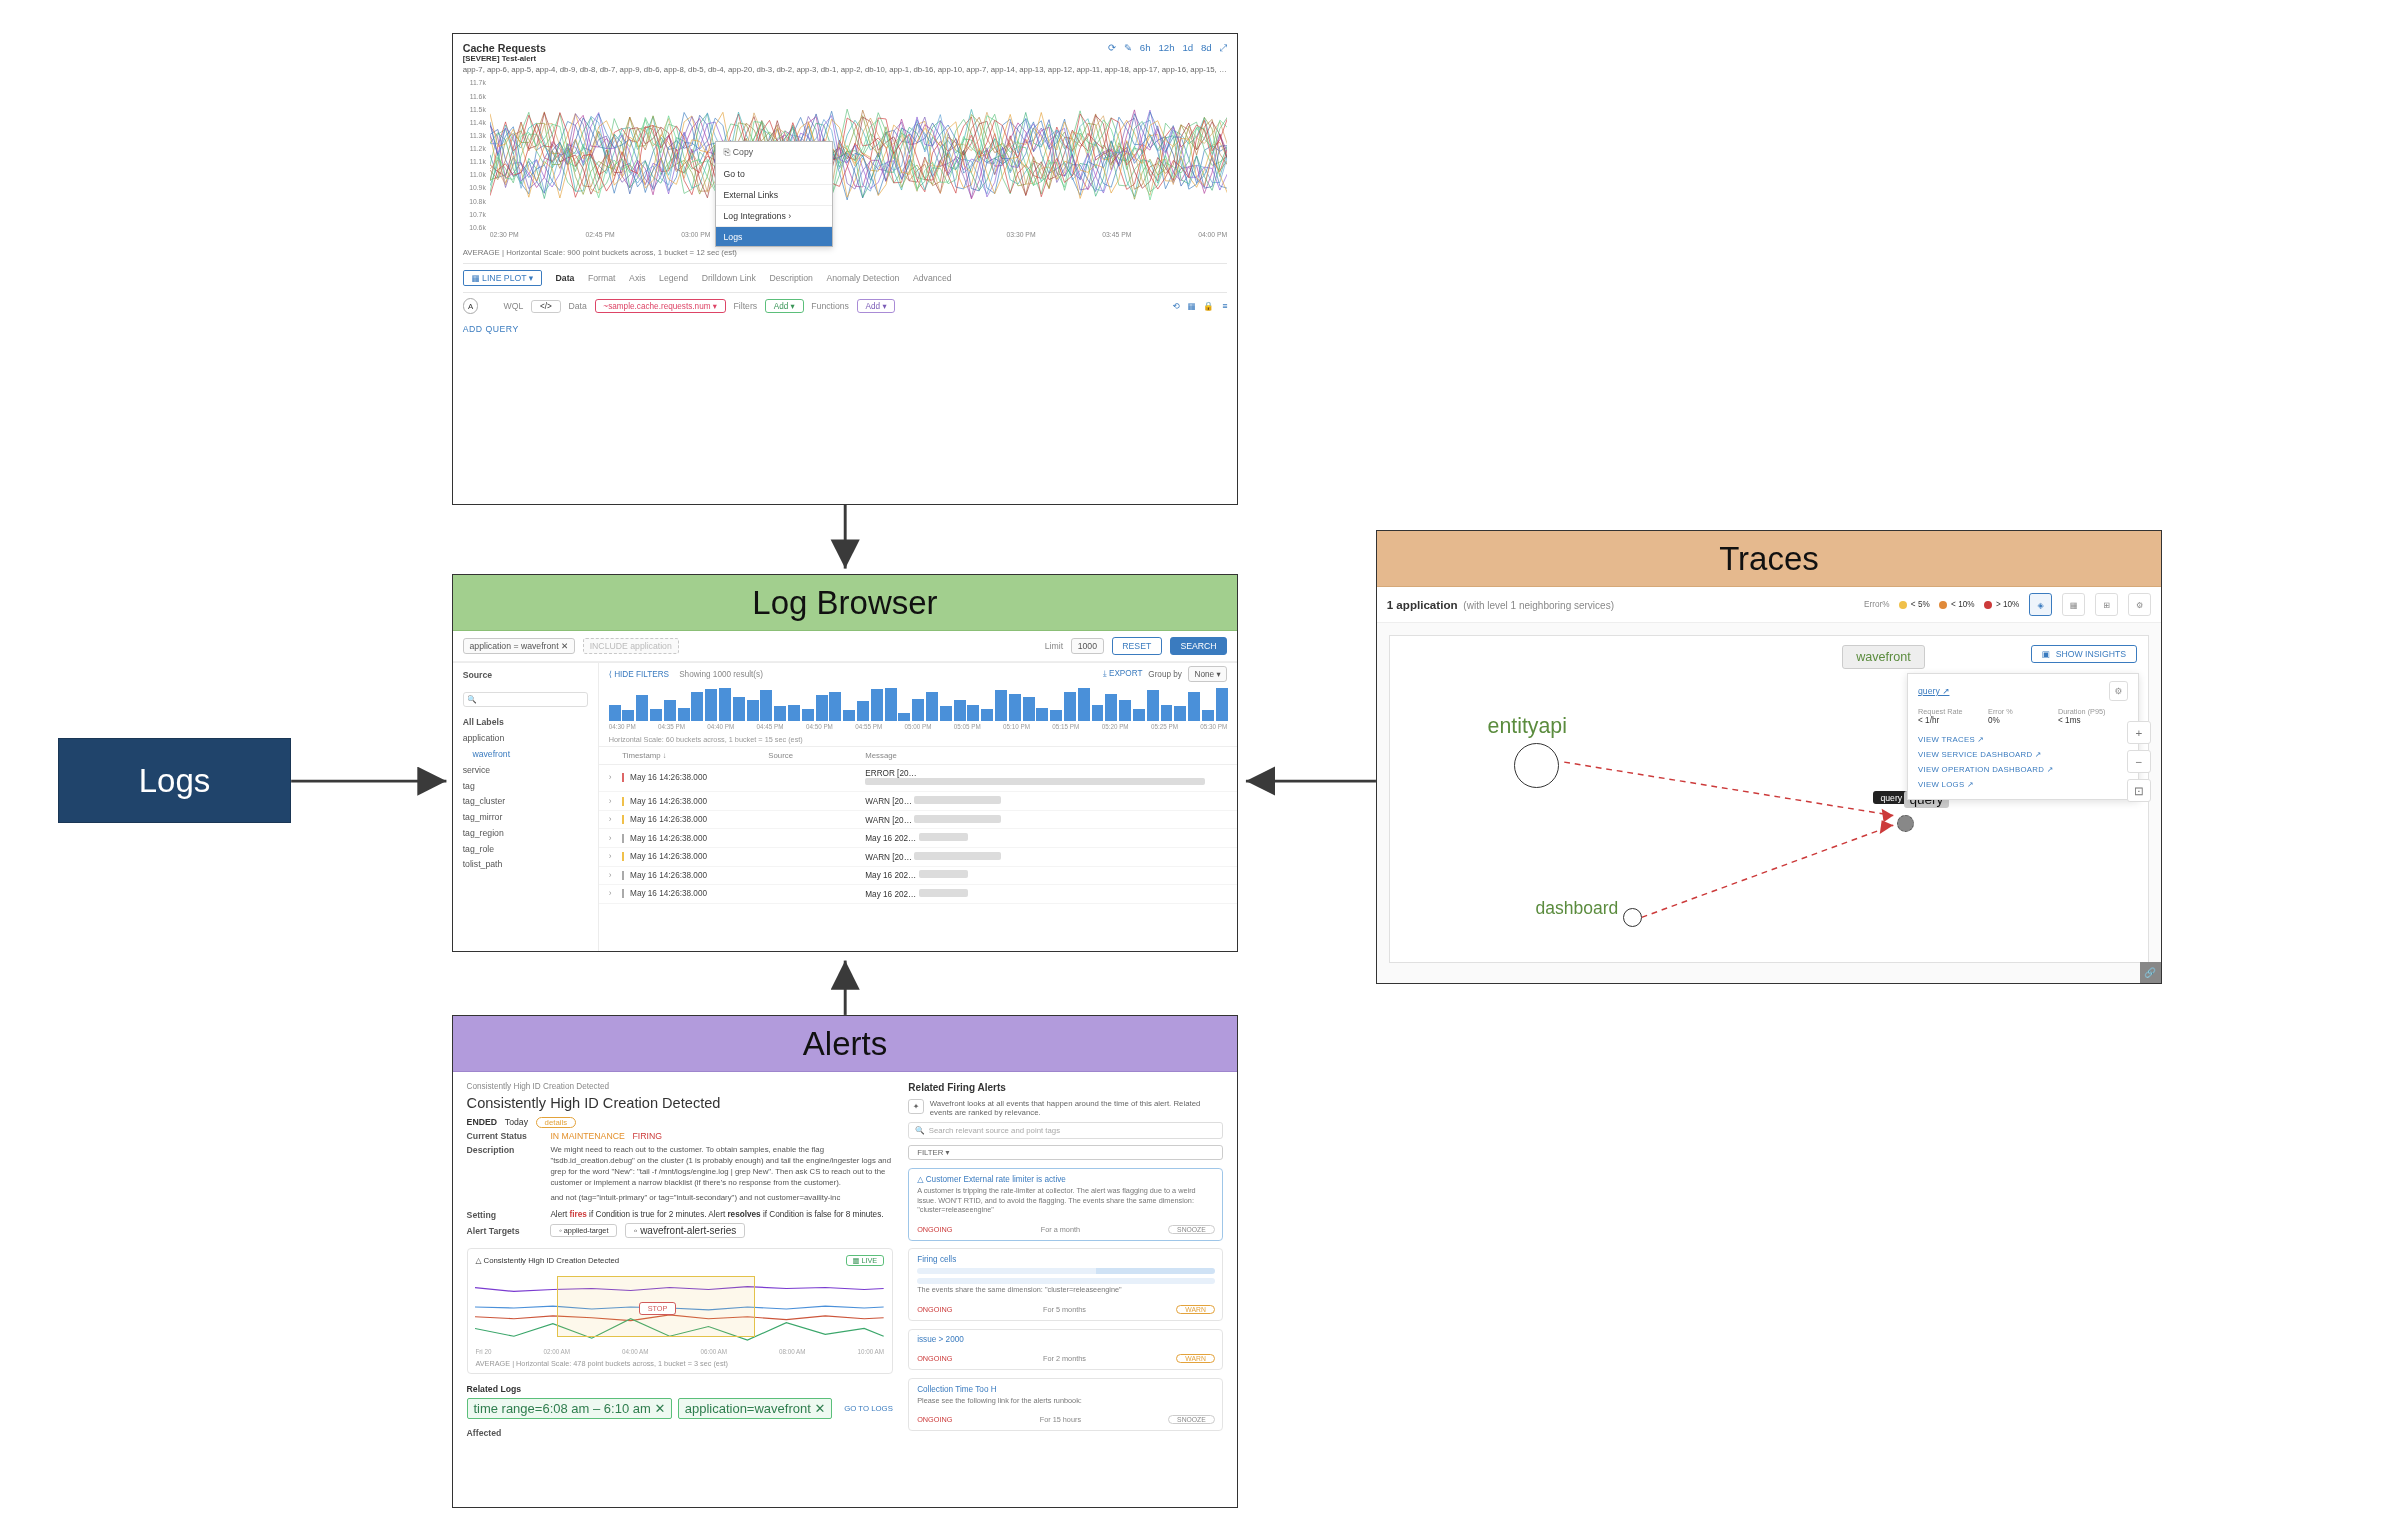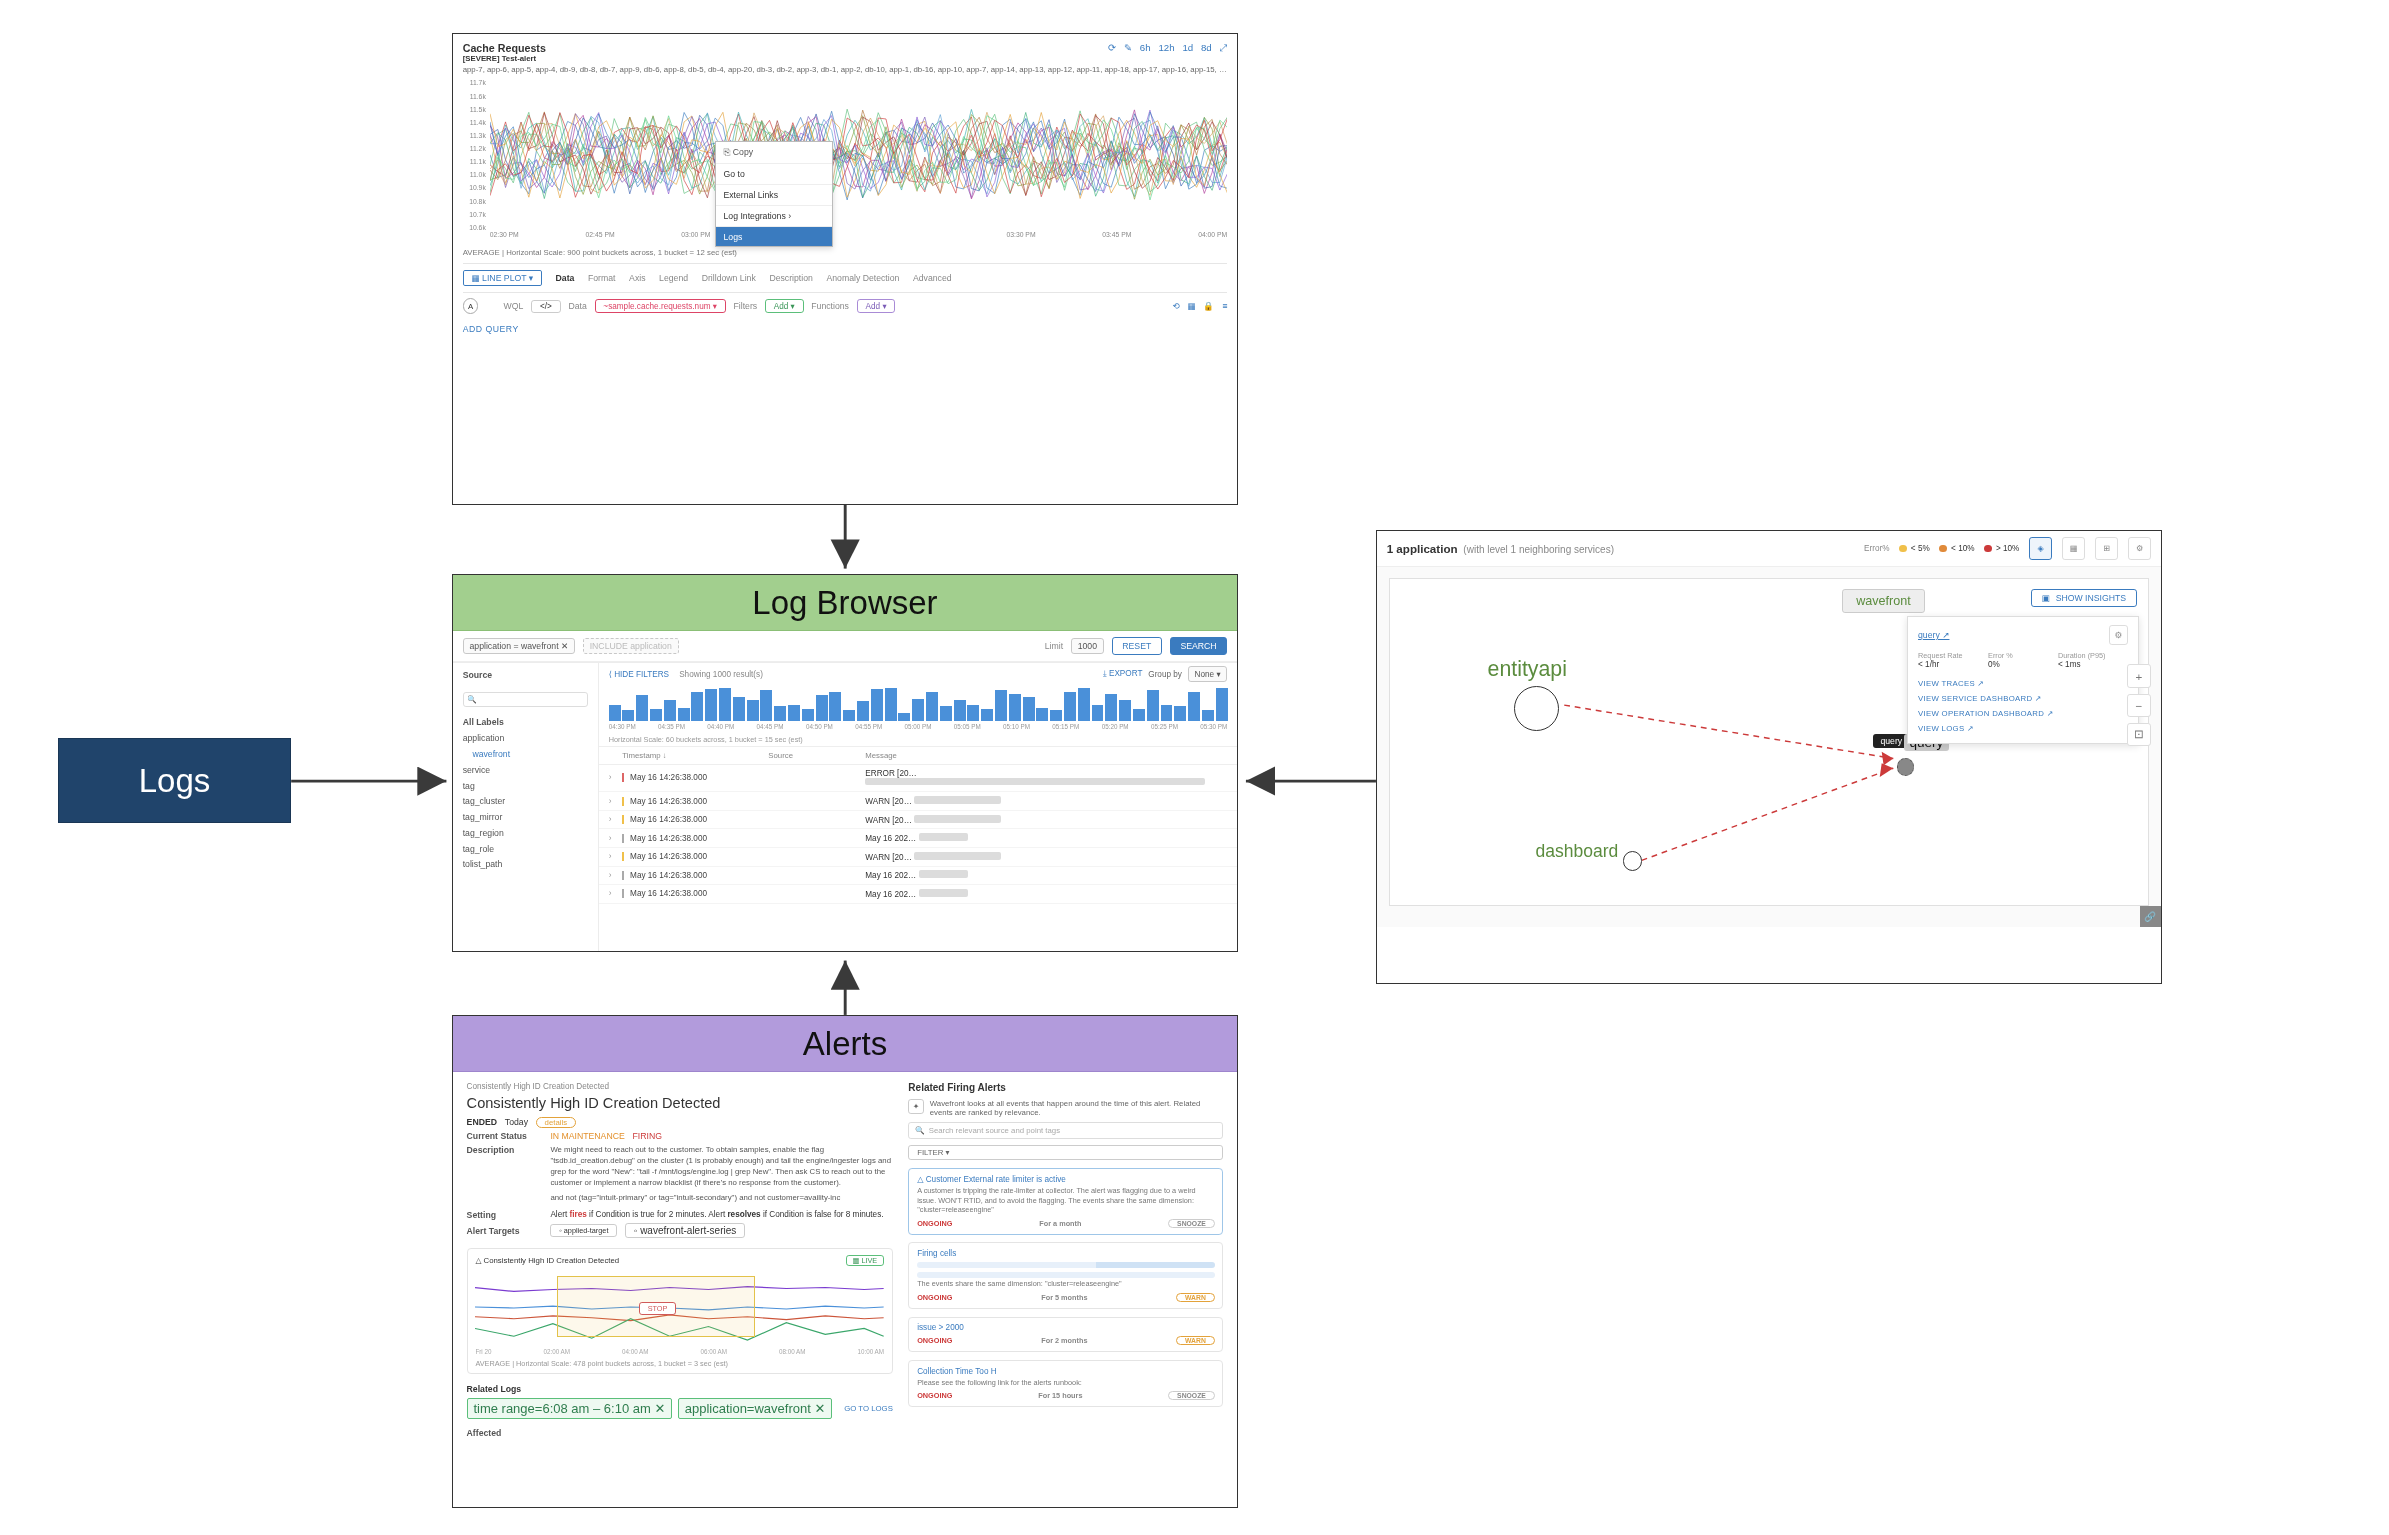--- a/index.html
+++ b/index.html
@@ -391,21 +391,21 @@
   .al-card {
     border: 1px solid #e4e4e4;
     border-radius: 3.9px;
     padding: 5.8px 7.8px;
     font-size: 7.8px;
     margin-bottom: 7.8px;
     position: relative;
   }
   .al-card .t { color: #3a7bbf; font-size: 8.2px; }
   .al-card .d { color: #777; font-size: 7.3px; line-height: 1.3; margin-top: 1.9px;}
-  .al-card .foot { display: flex; justify-content: space-between; align-items: flex-end; margin-top: 4px; font-weight: bold;}
+  .al-card .foot { display: flex; justify-content: space-between; align-items: flex-end; margin-top: 10px;}
   .al-card .ongoing { color: #cc3a3a; font-size: 7.3px;}
   .al-card .snooze { border: 1px solid #ccc; border-radius: 9.7px; padding: 0 7.8px; font-size: 6.8px; color: #888;}
   .al-card .warn { border: 1px solid #e3a23a; color: #e3a23a; border-radius: 9.7px; padding: 0 7.8px; font-size: 6.8px;}
   .al-card.first { border-color: #9fc6e8; }
   .al-card .bar { height: 5.8px; background: linear-gradient(to right, #e7f0fa 60%, #cfe2f5 60%); border-radius: 2.9px; margin: 3.9px 0;}
   .al-card .bar2 { height: 5.8px; background: #e7f0fa; border-radius: 2.9px; margin: 1.9px 0;}
 
   
   #traces-box {
     left: 1376px;
@@ -931,20 +931,21 @@
               <span style="color:#888;font-size:7.3px;">For 15 hours</span>
               <span class="snooze">SNOOZE</span>
             </div>
           </div>
         </div>
     </div>
   </div>
 </div>
 
 <div id="traces-box" class="box">
+  <div class="box-header">Traces</div>
   <div id="tr-body" class="box-body">
 
     <div class="tr-topbar">
       <div class="left">
         <b>1 application</b>
         <span>(with level 1 neighboring services)</span>
       </div>
       <div class="right">
         <span style="color:#888;">Error%</span>
         <span class="tr-leg">

